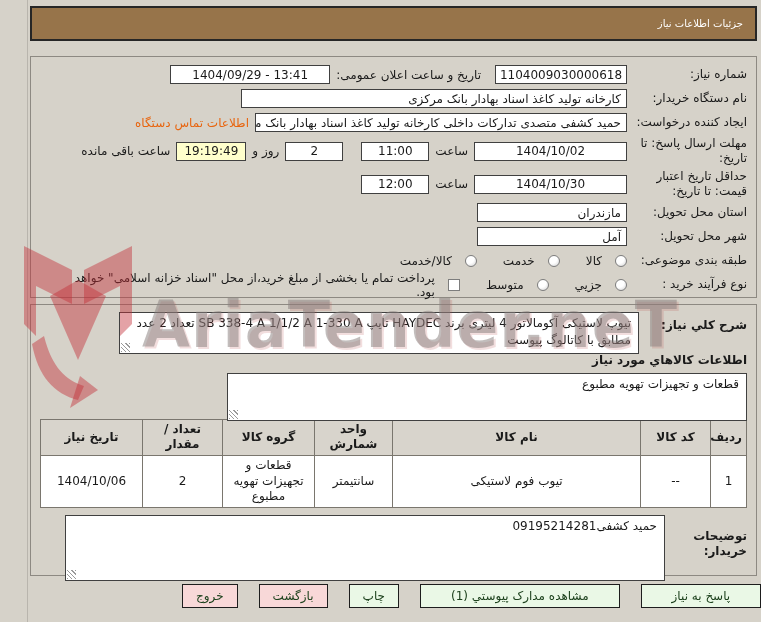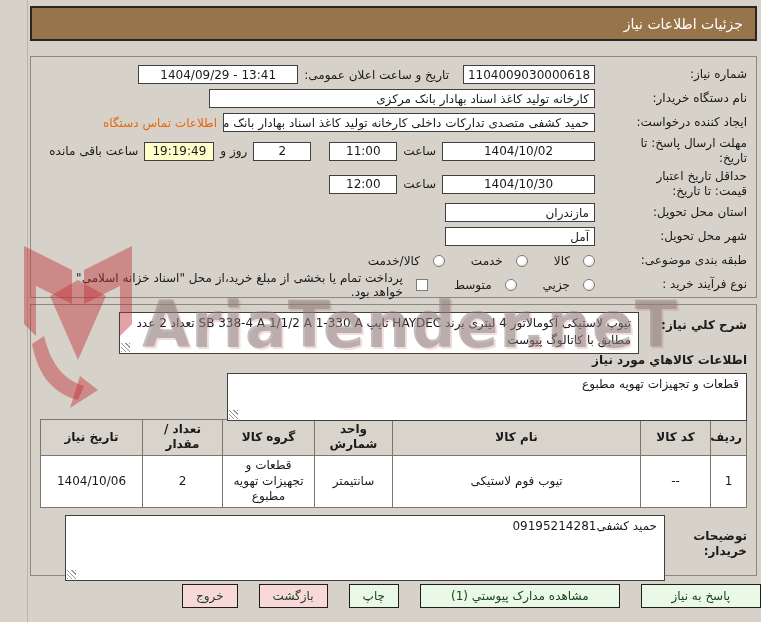--- a/index.html
+++ b/index.html
@@ -11,36 +11,36 @@
     direction:rtl;
     position:relative; overflow:hidden;
   }
   .left-rule { position:absolute; left:27px; top:0; bottom:0; width:1px; background:#b9b5ad; }
 
   
   .header-bar {
     position:absolute; top:6px; left:30px; right:4px; height:35px;
     background:#97744a; border:2px solid #262626; box-sizing:border-box;
     color:#ffffff; display:flex; align-items:center;
-    padding:0 12px; font-size:14px;
+    padding:0 12px; font-size:10px;
   }
 
   
   .group {
     position:absolute; left:30px; right:4px;
     border:1px solid #8d8982; box-sizing:border-box;
     padding:7px 9px;
     display:flex; flex-direction:column;
   }
   .group1 { top:56px; height:242px; gap:3px; }
   .group2 { top:304px; height:272px; gap:5px; }
 
   .frow { display:flex; align-items:center; gap:6px; min-height:21px; }
   .frow.tall { min-height:30px; }
-  .lab { width:114px; flex:none; line-height:1.25;margin-left:32px; }
+  .lab { width:114px; flex:none; line-height:1.25; }
   .blab { width:102px; flex:none; font-weight:bold; line-height:1.3; }
   .midlab { flex:none; }
 
   .inp {
     background:#ffffff; border:1px solid #404040; box-sizing:border-box;
     height:19px; display:flex; align-items:center; padding:0 5px;
     overflow:hidden; white-space:nowrap;
   }
   .center { justify-content:center; direction:ltr; }
   .yellow { background:#ffffcc; }

